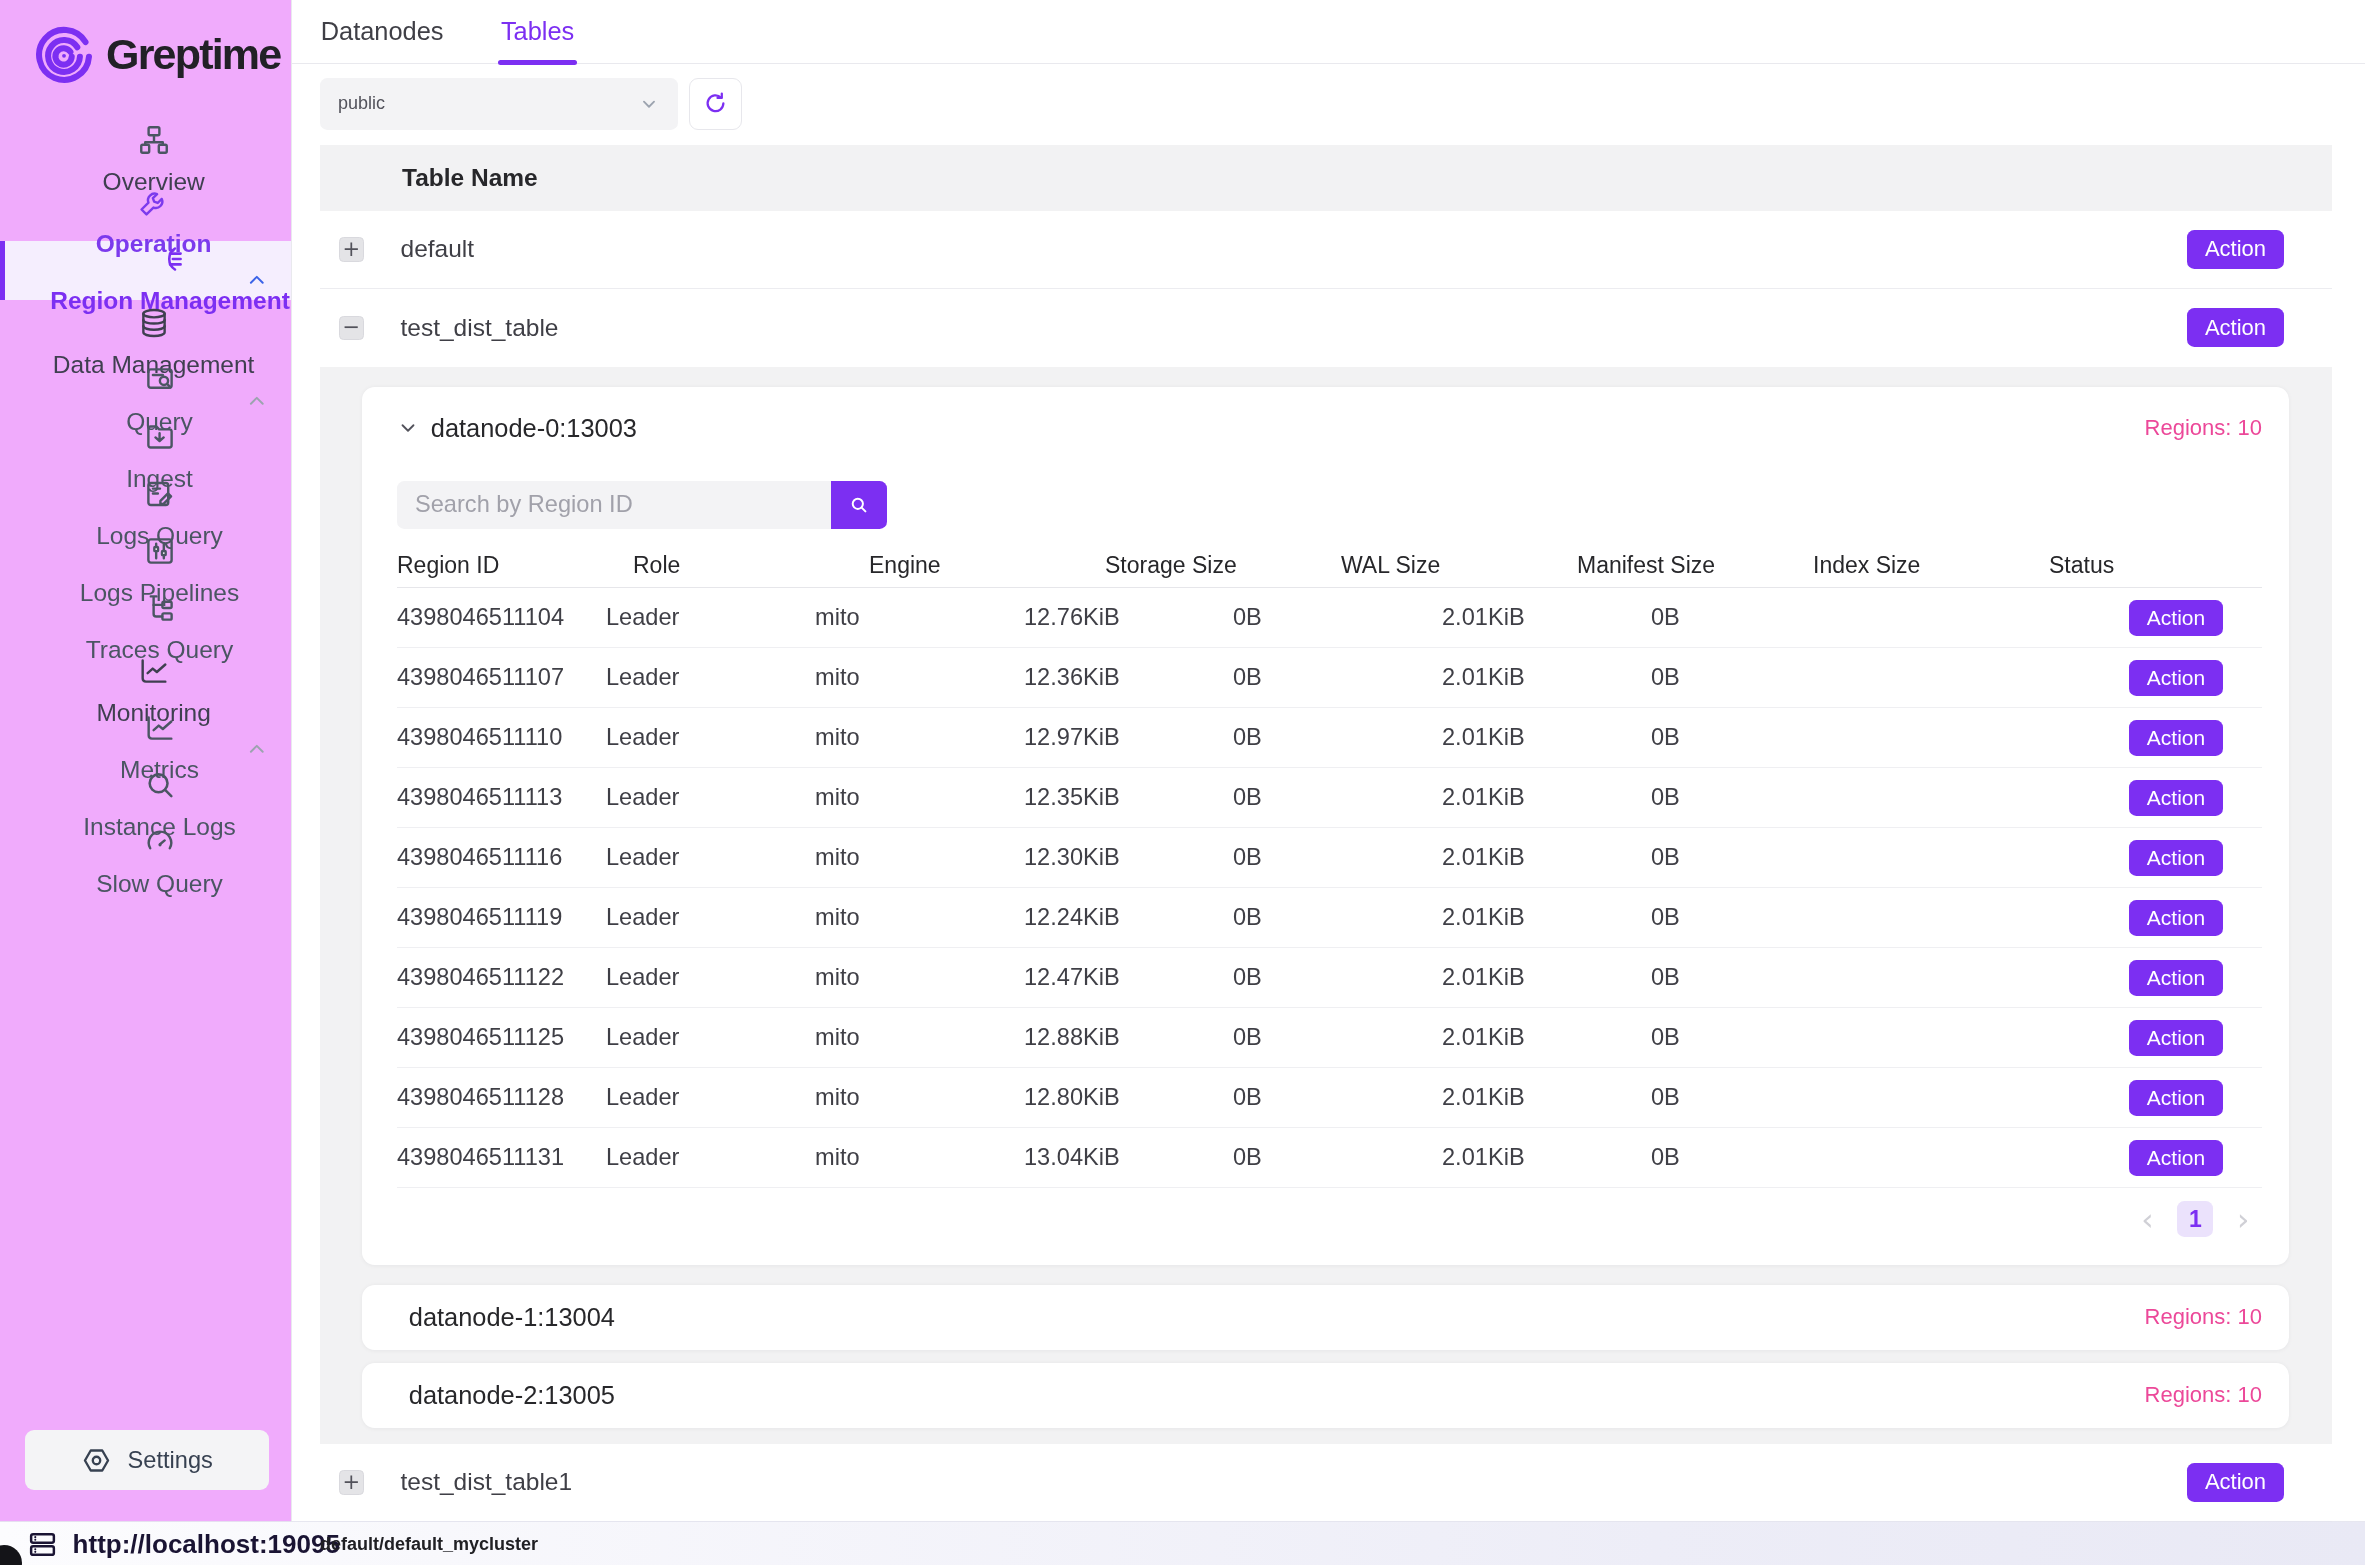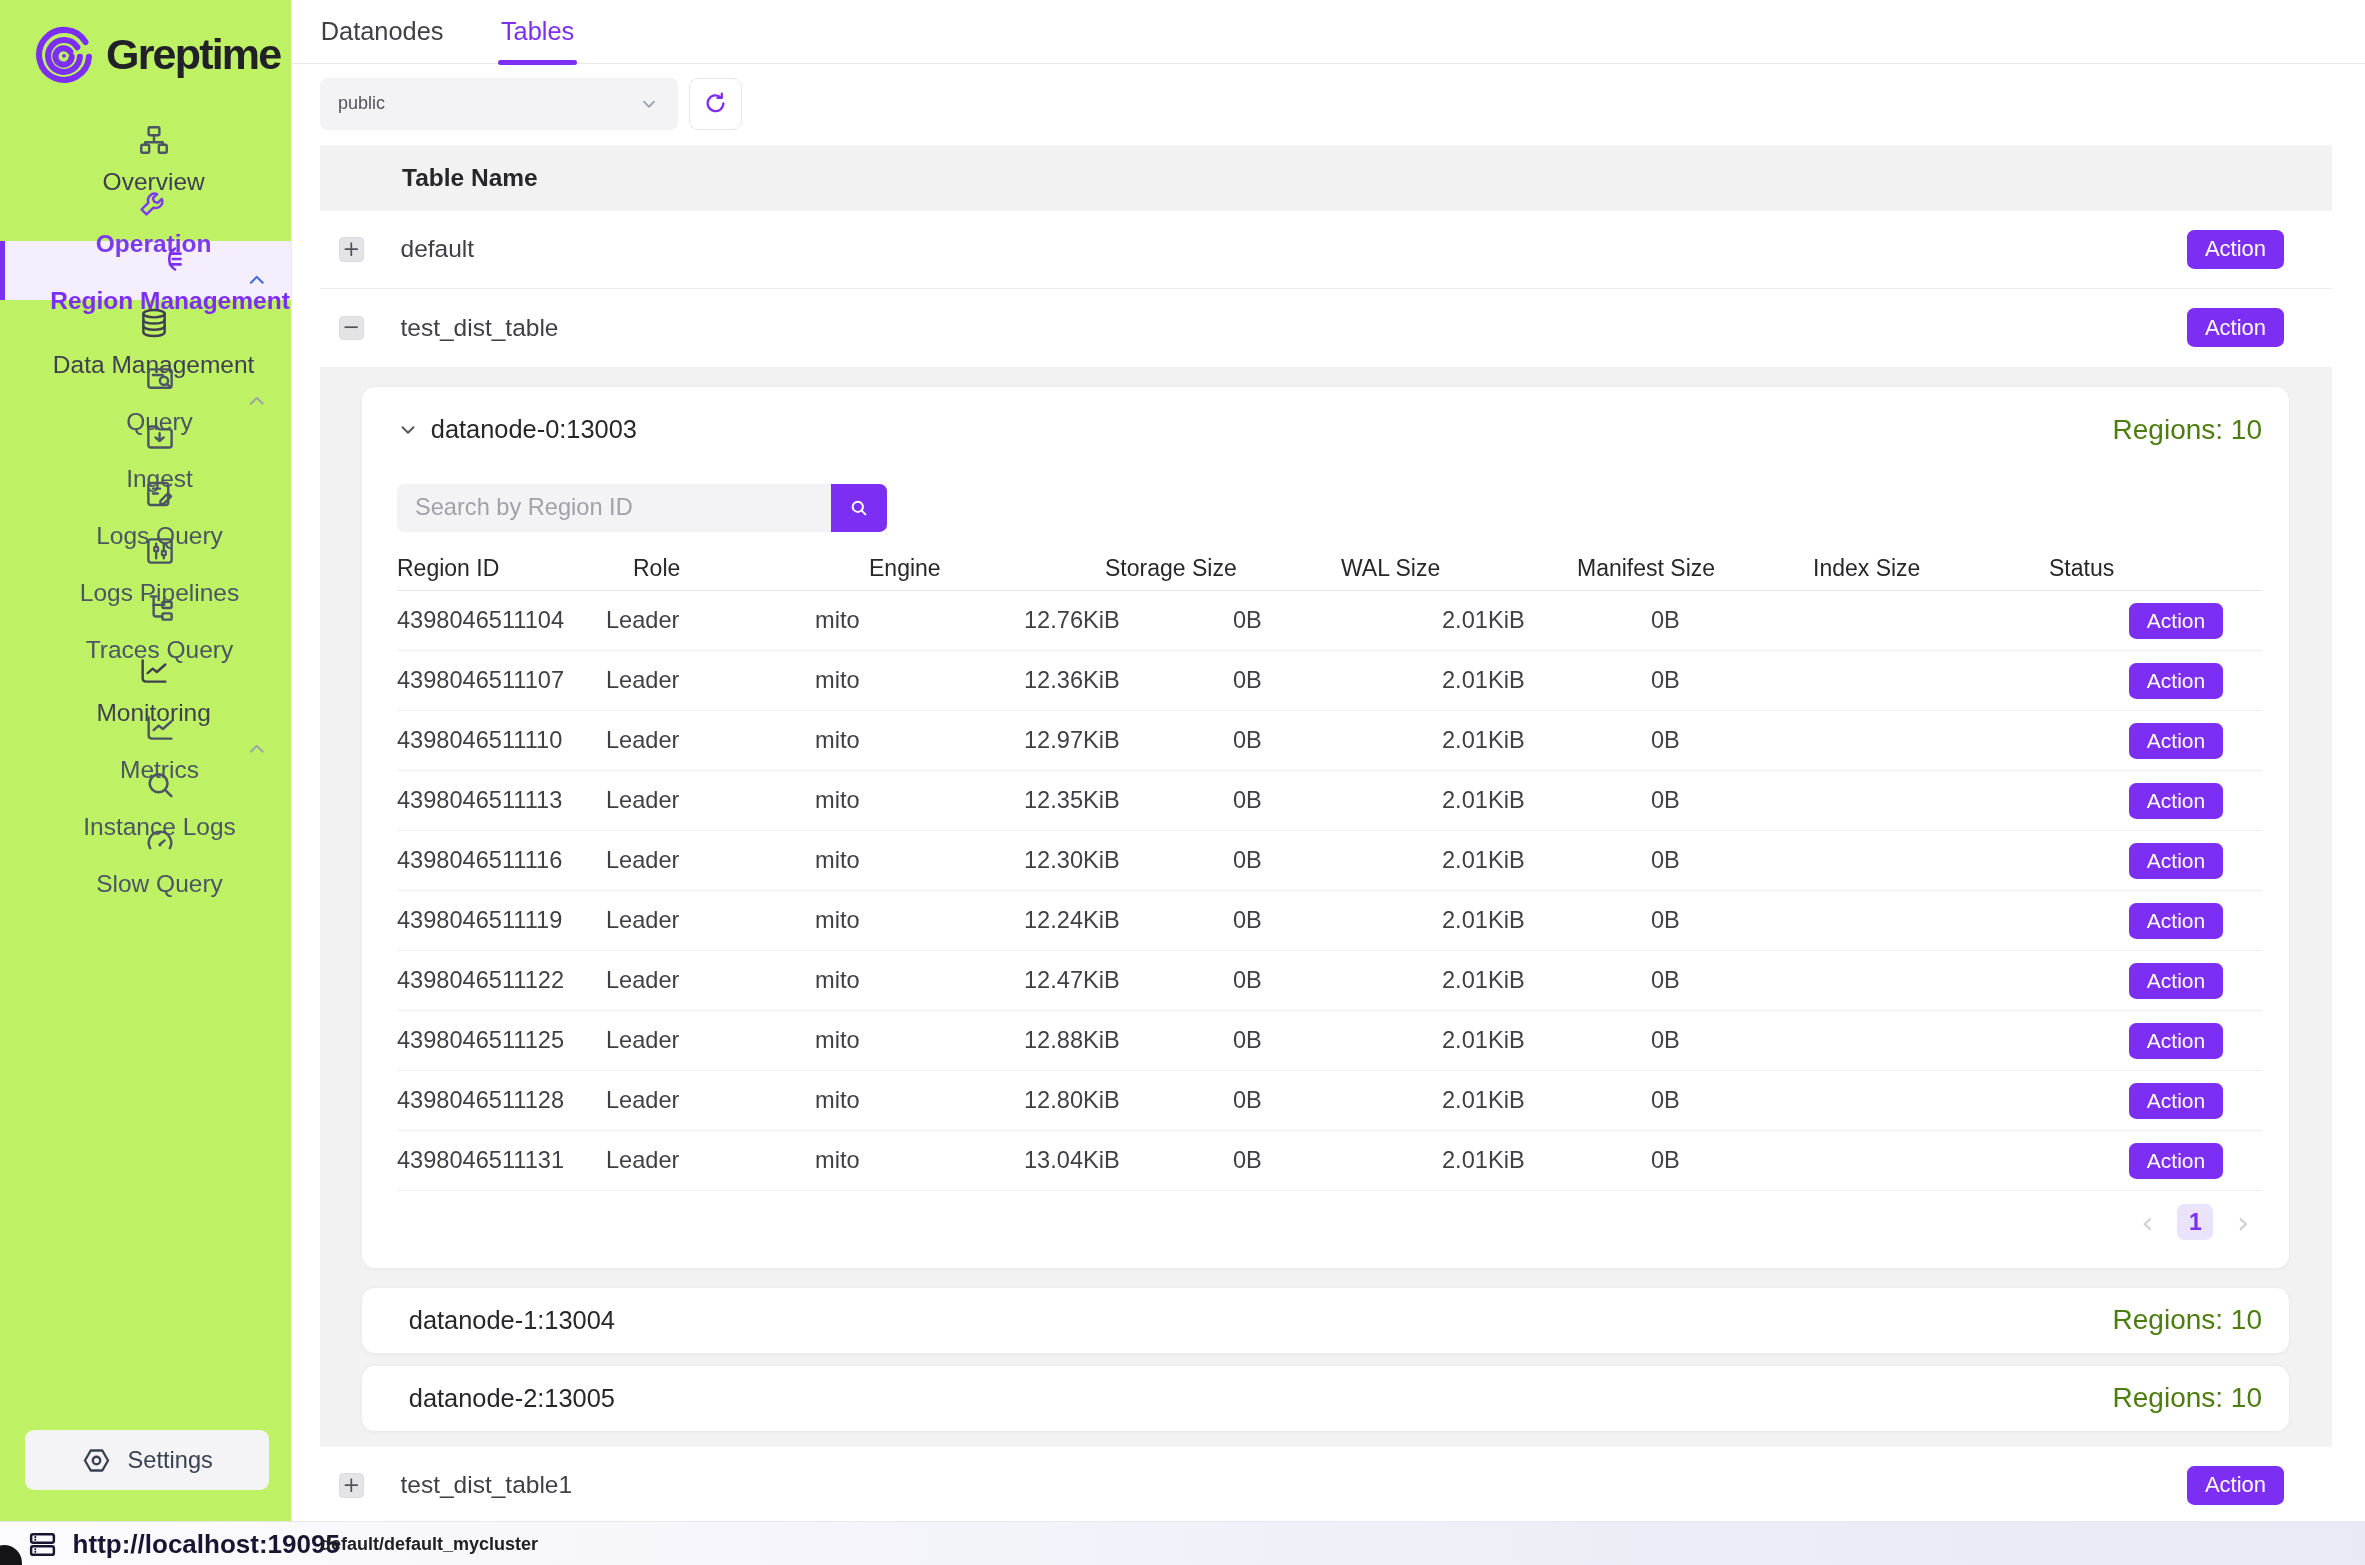--- a/index.html
+++ b/index.html
@@ -6,21 +6,21 @@
     --accent:#7c2ff2; --accent-soft:#f5eefe; --sidebar-active-text:#7c3aed;
     --panel-bg:#f2f2f3; --pagination-active-bg:#ebe2fc; --chevron-blue:#3b63e8;
   }
   *{box-sizing:border-box;margin:0;padding:0;}
   html,body{width:2366px;height:1566px;overflow:hidden;background:#fff;
     font-family:"Liberation Sans","DejaVu Sans",sans-serif;color:#3f3f46;}
   .app{display:flex;width:2366px;height:1566px;position:relative;}
 
   
   .sidebar{width:292px;min-width:292px;height:1522px;border-right:1.8px solid #e9e9ee;
-    position:relative;background:#bef264;}
+    position:relative;background:#f0abfc;}
   .logo{display:flex;align-items:center;gap:11px;padding:23.6px 0 0 33px;cursor:pointer;}
   .logo svg{width:62px;height:62px;}
   .logo-text{font-size:43px;font-weight:800;color:#222127;letter-spacing:-1.8px;}
   nav{margin-top:36px;}
   .nav-item{height:57px;display:flex;align-items:center;gap:10px;padding-left:16.3px;
     font-size:24.5px;color:#4b5563;cursor:pointer;flex-direction:column;}
   .nav-item .ic{width:36px;height:36px;display:flex;align-items:center;justify-content:center;flex:none;}
   .nav-item .ic svg{width:34px;height:34px;}
   .nav-item.section{margin-top:5.4px;color:#3f3f50;}
   .nav-item.purple{color:var(--sidebar-active-text);font-weight:600;}
@@ -66,21 +66,21 @@
 
   
   .panel{background:var(--panel-bg);padding:20px 43px 16.3px 42px;}
   .card{background:#fff;border-radius:12.7px;box-shadow:0 0.9px 4.5px rgba(20,20,40,.05);}
   .card.expanded{padding:27px 27px 25.4px 35px;margin-bottom:20px;}
   .card.collapsed{height:65px;display:flex;align-items:center;padding:0 27px 0 35px;margin-bottom:12.7px;}
   .card-head{display:flex;align-items:center;width:100%;}
   .card-head .cicon{display:flex;color:#52525b;cursor:pointer;}
   .card-head .cicon svg{width:22px;height:22px;}
   .dn-name{margin-left:11.8px;font-size:25.4px;color:#27272a;}
-  .regions{margin-left:auto;font-size:28px;color:#4d7c0f;}
+  .regions{margin-left:auto;font-size:22px;color:#ec4899;}
   .searchrow{margin-top:38px;display:flex;}
   .searchrow input{width:434px;height:48px;background:#f3f3f5;border:none;outline:none;
     border-radius:7.3px 0 0 7.3px;padding:0 18px;font-size:23.6px;font-family:inherit;color:#3f3f46;}
   .searchrow input::placeholder{color:#a1a1aa;}
   .searchbtn{width:56px;height:48px;background:var(--accent);border:none;border-radius:0 7.3px 7.3px 0;
     display:flex;align-items:center;justify-content:center;cursor:pointer;}
   .searchbtn svg{width:23.6px;height:23.6px;color:#fff;}
   .rgrid{display:grid;grid-template-columns:repeat(8,209px) 1fr;align-items:center;}
   .rgrid.hdr{margin-top:14.5px;height:45px;border-bottom:1.8px solid #e6e6ea;
     font-size:23px;font-weight:400;color:#27272a;gap:27px;}

